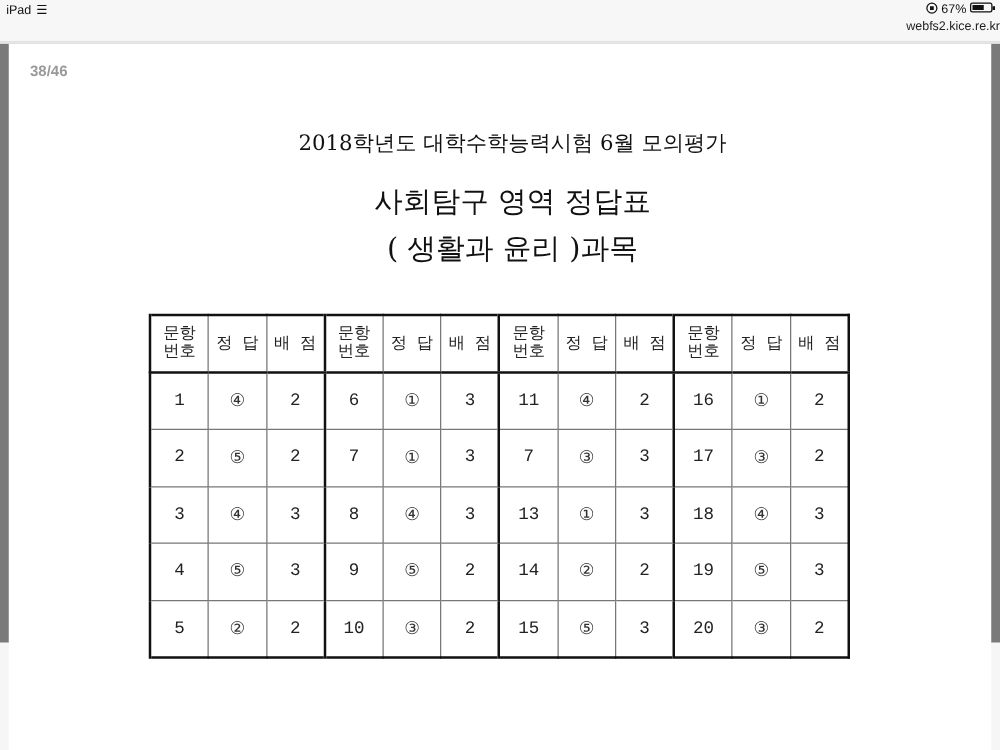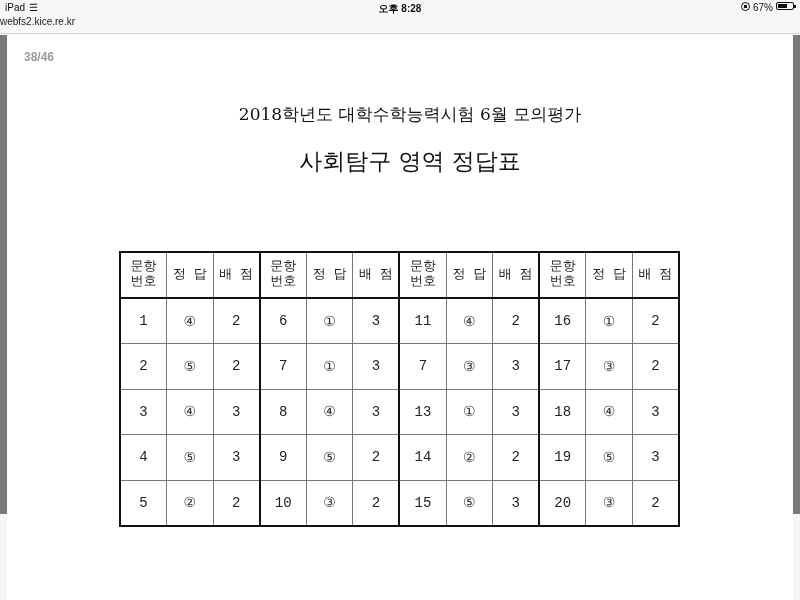--- a/index.html
+++ b/index.html
@@ -7,21 +7,21 @@
   body { font-family: "Liberation Sans", sans-serif; position: relative; }
 
   
   .statusbar {
     position: absolute; left: 0; top: 0; width: 800px; height: 34px;
     background: #f7f7f7; border-bottom: 1px solid #d9d9d9;
   }
   .sb-left { position: absolute; left: 5px; top: 2px; font-size: 10px; color: #111; display: flex; align-items: center; gap: 4px; }
   .sb-center { position: absolute; left: 0; right: 0; top: 2px; text-align: center; font-size: 10px; font-weight: bold; color: #111; }
   .sb-right { position: absolute; right: 6px; top: 2px; font-size: 10px; color: #111; display: flex; gap: 3px; }
-  .url { position: absolute; left: 0; right: 0; top: 16px; text-align: left; font-size: 10px; color: #222; }
+  .url { position: absolute; left: 0; right: 0; top: 16px; text-align: right; font-size: 10px; color: #222; }
   .battery { width: 18px; height: 8px; border: 1px solid #111; border-radius: 2px; position: relative; padding: 1px; }
   .battery .fill { width: 67%; height: 100%; background: #111; }
   .battery::after { content: ""; position: absolute; right: -3px; top: 2px; width: 2px; height: 3px; background: #111; }
   .wifi { font-size: 10px; }
   .lock-rot { width: 9px; height: 9px; border: 1px solid #111; border-radius: 50%; position: relative; }
   .lock-rot::after { content: ""; position: absolute; left: 2px; top: 2px; width: 3px; height: 3px; background: #111; }
 
   
   .viewer {
     position: absolute; left: 0; top: 35px; width: 800px; height: 479px; background: #7a7a7a;
@@ -51,37 +51,37 @@
   table.answers td.ans { color: #333; }
 </style>
 </head>
 <body>
 
 <div class="statusbar">
   <div class="sb-left">
     <span>iPad</span>
     <span class="wifi">☰</span>
   </div>
-  <div class="sb-center">오후 8:28</div>
   <div class="sb-right">
     <span class="lock-rot"></span>
     <span>67%</span>
     <span class="battery">
         <span class="fill" style="display:block"></span>
       </span>
   </div>
   <div class="url">webfs2.kice.re.kr</div>
 </div>
 
 <div class="viewer">
   <div class="page">
     <div class="page-counter">38/46</div>
 
     <div class="doc-text title1">2018학년도 대학수학능력시험 6월 모의평가</div>
     <div class="doc-text title2">사회탐구 영역 정답표</div>
+    <div class="doc-text title3">( 생활과 윤리 )과목</div>
 
     <table class="answers">
       <tbody id="answer-body">
         <tr class="head">
             <td class="grp-start">
               <div>문항</div>
               <div>번호</div>
             </td>
             <td>정 답</td>
             <td>배 점</td>

